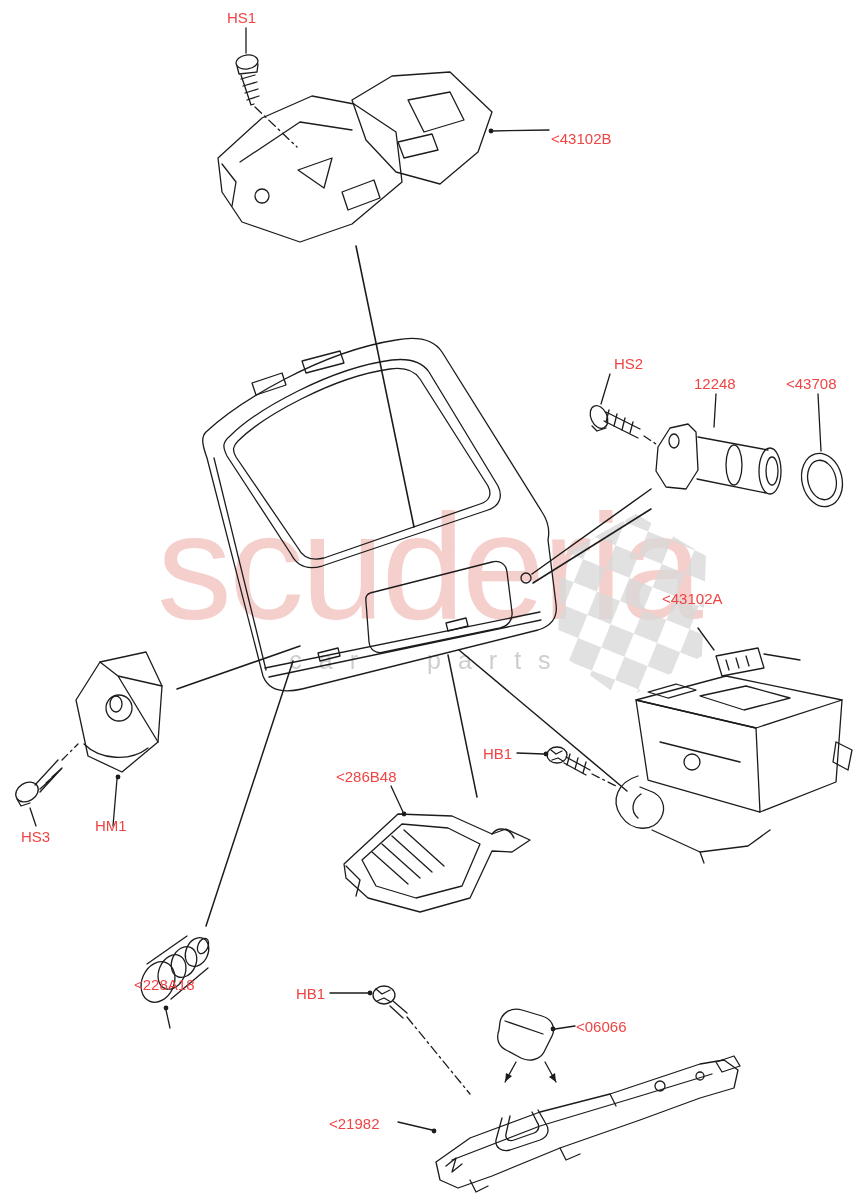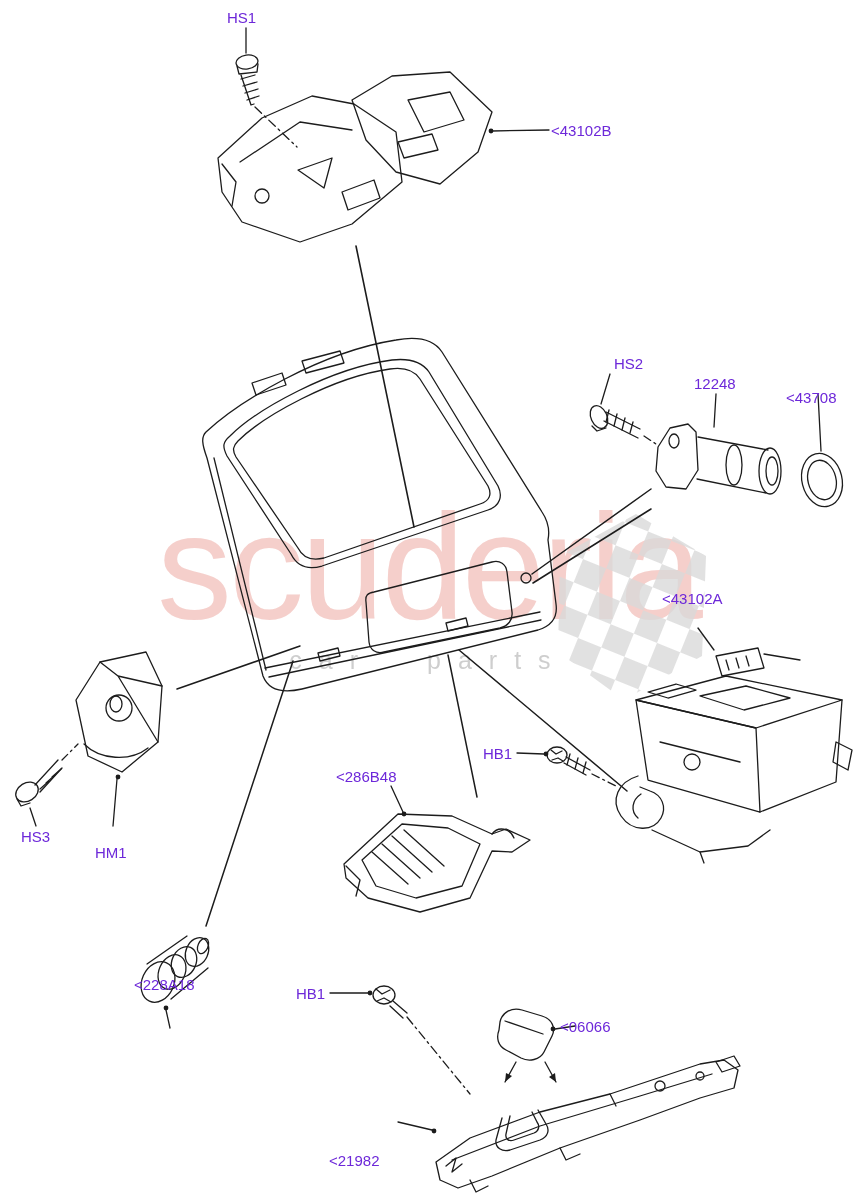--- a/index.html
+++ b/index.html
@@ -214,30 +214,30 @@
         <circle cx="700" cy="1076" r="4"></circle>
         <path d="M716 1062 L734 1056 L740 1066 L722 1072 Z"></path>
         <path d="M446 1166 L456 1158 L452 1172 L462 1164"></path>
         <path d="M470 1180 L476 1192 L488 1186"></path>
         <path d="M560 1148 L566 1160 L580 1154"></path>
         <path d="M610 1094 L616 1106"></path>
       </g>
     </g>
   </svg>
 
-  <div class="labels" style="color: #6d28d9;">
+  <div class="labels" style="color: #ef4444;">
     <div class="label" style="left:227px;top:9px">HS1</div>
-    <div class="label" style="left:551px;top:122px">&lt;43102B</div>
+    <div class="label" style="left:551px;top:130px">&lt;43102B</div>
     <div class="label" style="left:614px;top:355px">HS2</div>
     <div class="label" style="left:694px;top:375px">12248</div>
-    <div class="label" style="left:786px;top:389px">&lt;43708</div>
+    <div class="label" style="left:786px;top:375px">&lt;43708</div>
     <div class="label" style="left:662px;top:590px">&lt;43102A</div>
     <div class="label" style="left:483px;top:745px">HB1</div>
     <div class="label" style="left:336px;top:768px">&lt;286B48</div>
     <div class="label" style="left:21px;top:828px">HS3</div>
-    <div class="label" style="left:95px;top:844px">HM1</div>
+    <div class="label" style="left:95px;top:817px">HM1</div>
     <div class="label" style="left:134px;top:976px">&lt;228A18</div>
     <div class="label" style="left:296px;top:985px">HB1</div>
-    <div class="label" style="left:560px;top:1018px">&lt;06066</div>
-    <div class="label" style="left:329px;top:1152px">&lt;21982</div>
+    <div class="label" style="left:576px;top:1018px">&lt;06066</div>
+    <div class="label" style="left:329px;top:1115px">&lt;21982</div>
   </div>
 
 </div>
 
 </body></html>

